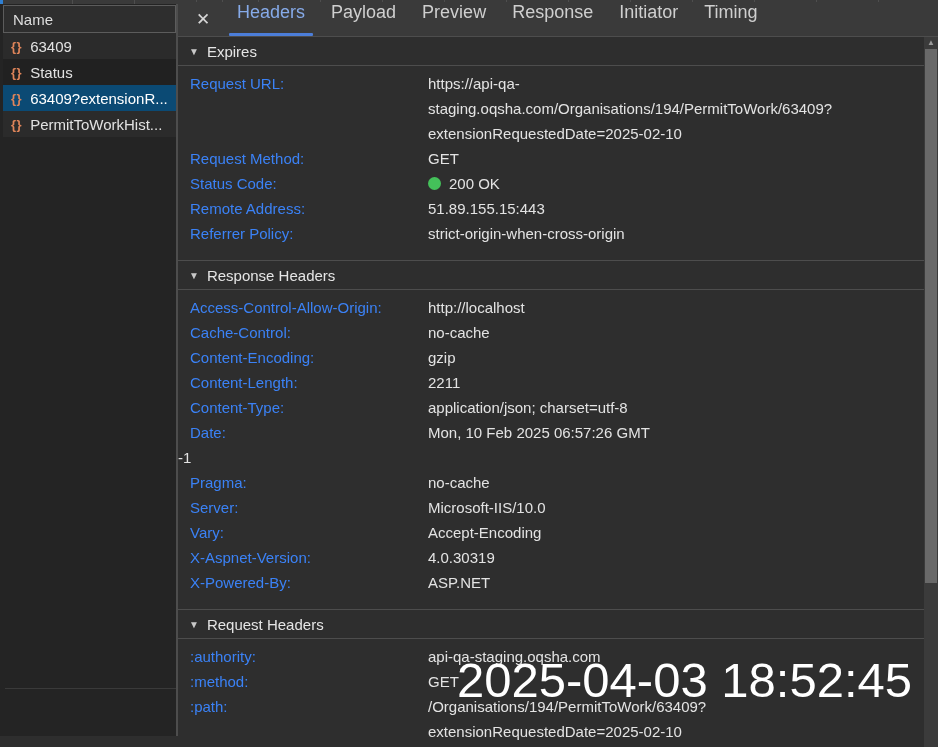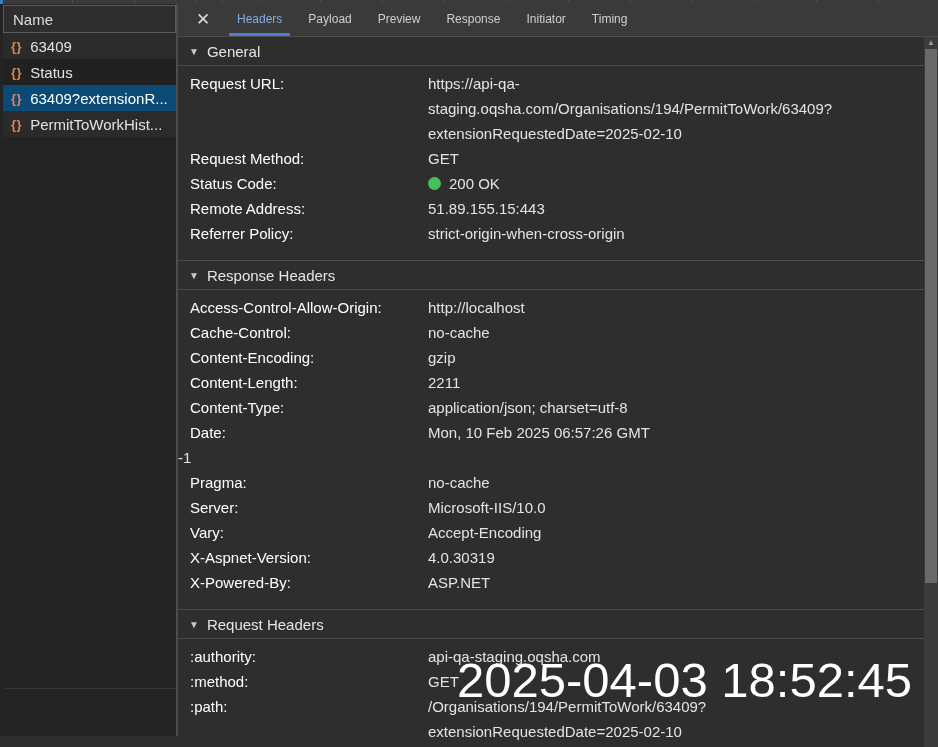--- a/index.html
+++ b/index.html
@@ -46,43 +46,43 @@
   .tabbar {
     position:absolute; top:2px; left:0; right:0; height:35px;
     background:#3a3a3a; border-bottom:1px solid #4d4d4d; box-sizing:border-box;
     display:flex; align-items:stretch; padding-left:6px;
   }
   .close-btn {
     width:38px; display:flex; align-items:center; justify-content:center;
     color:#d6d6d6; font-size:17px; cursor:pointer;
   }
   .tab {
-    position:relative; display:flex; align-items:center;
-    padding:0 11px; margin-left:4px; color:#cfcfcf; font-size:12px; cursor:pointer;
+    position:relative; display:flex; 
+    padding:0 11px; margin-left:4px; color:#cfcfcf; font-size:18px; cursor:pointer;
   }
   .tab.active { color:#86aae8; }
   .tab.active::after {
     content:""; position:absolute; left:3px; right:3px; bottom:0; height:3px;
     background:#4c7ed9; border-radius:1px;
   }
   
   .content {
     position:absolute; top:37px; left:0; right:14px; bottom:0;
     background:#2e2e2e; overflow:hidden; font-size:15px;
   }
   .section.bordered { border-top:1px solid #4d4d4d; }
   .section-header {
     height:28px; display:flex; align-items:center; gap:8px;
     padding-left:11px; border-bottom:1px solid #4d4d4d;
     color:#e5e5e5; cursor:pointer;
   }
   .tri { color:#c8c8c8; font-size:10px; }
   .rows { padding:5px 0 14px 0; }
   .kv { display:flex; line-height:25px; }
-  .kv .k { flex:none; width:238px; padding-left:12px; color:#ffffff; }
+  .kv .k { flex:none; width:238px; padding-left:12px; color:#3b82f6; }
   .kv .v {
     flex:1; min-width:0; padding-right:16px; color:#e3e3e3;
     overflow-wrap:break-word;
   }
   .status-dot {
     display:inline-block; width:13px; height:13px; border-radius:50%;
     background:#44c15a; margin-right:8px; vertical-align:-1px;
   }
   
   .scrollbar {
@@ -156,21 +156,21 @@
     <div class="tab">
       <span>Timing</span>
     </div>
   </div>
 
   <div class="content">
 
     <div class="section">
       <div class="section-header">
         <span class="tri">▼</span>
-        <span>General</span>
+        <span>Expires</span>
       </div>
       <div class="rows">
         <div class="kv">
           <span class="k">Request URL:</span>
           <span class="v">https://api-qa-staging.oqsha.com/Organisations/194/PermitToWork/63409?extensionRequestedDate=2025-02-10</span>
         </div>
         <div class="kv">
           <span class="k">Request Method:</span>
           <span class="v">GET</span>
         </div>

